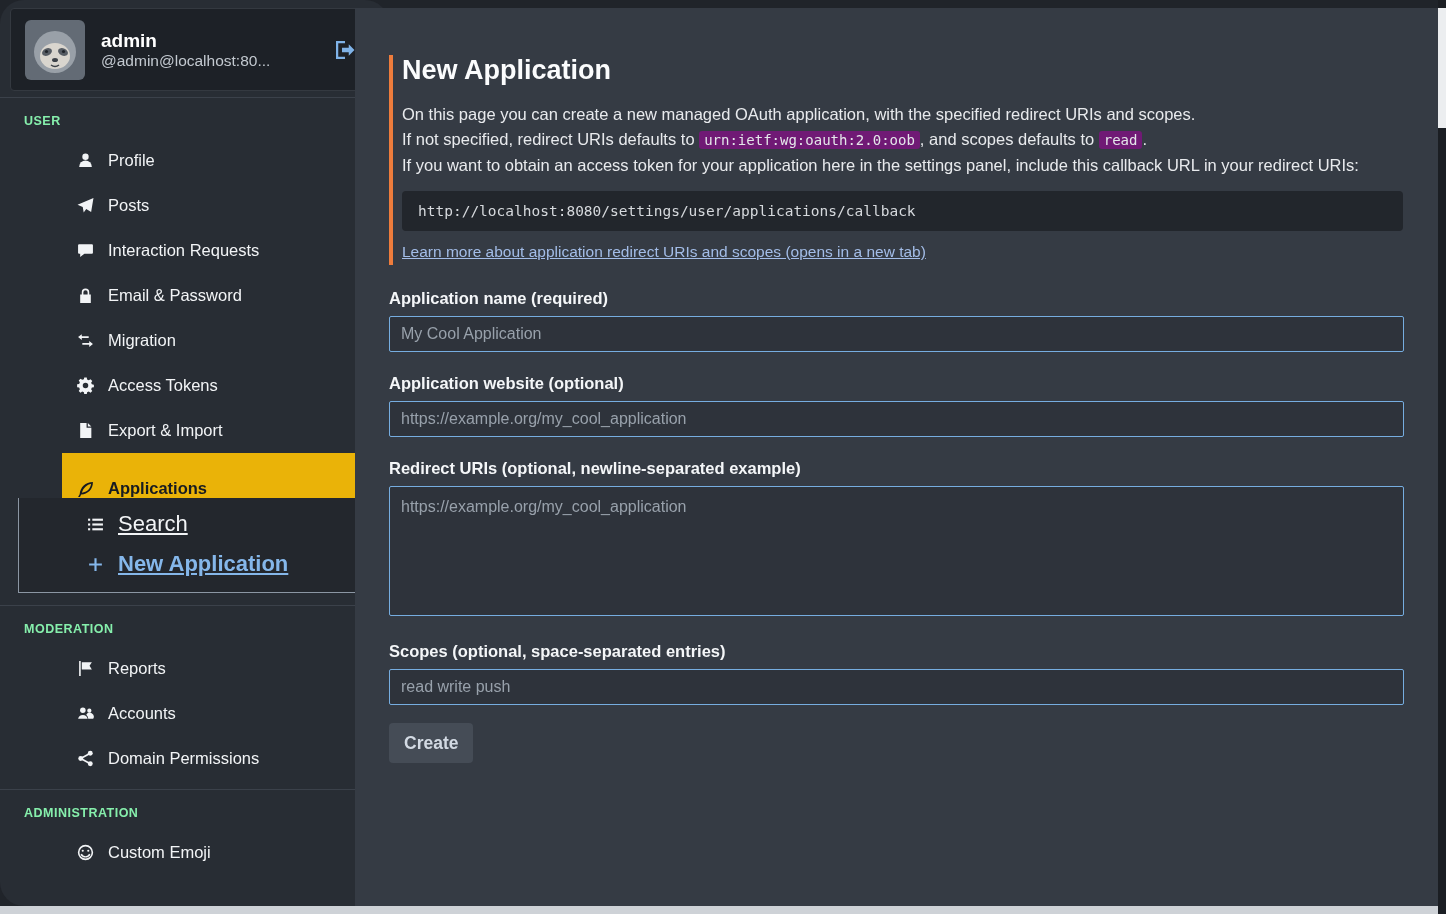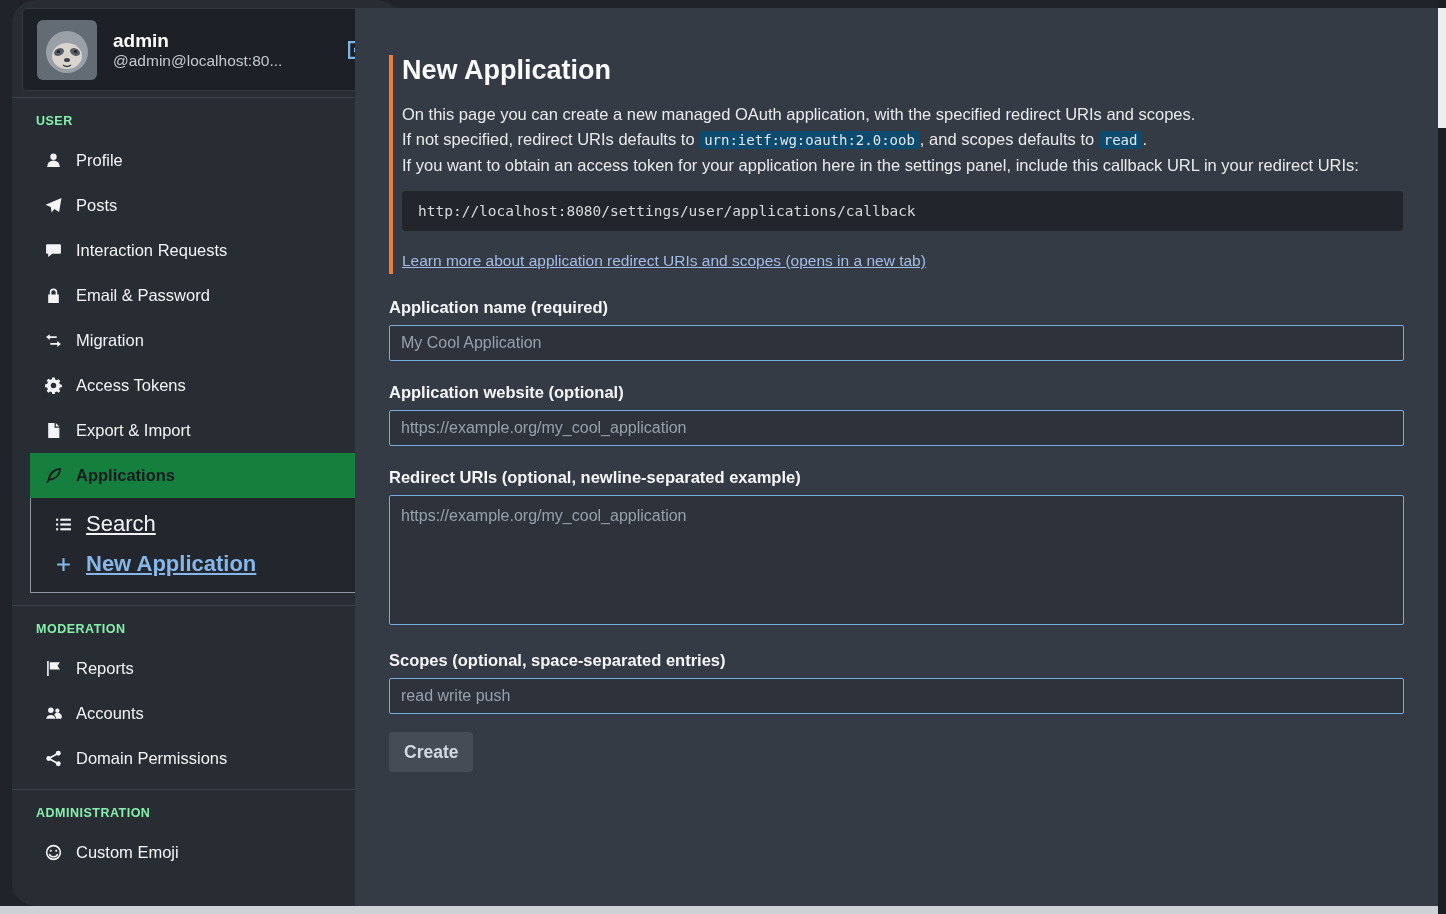--- a/index.html
+++ b/index.html
@@ -1,55 +1,55 @@
 <!DOCTYPE html>
 <html><head>
 <meta charset="utf-8">
 <style>
   * { box-sizing: border-box; }
   html,body { margin:0; padding:0; background:#15171b; }
   body { font-family:"Liberation Sans", sans-serif; }
   .app { position:relative; width:1446px; height:914px; overflow:hidden; background:#20242a; }
 
   
-  .sidebar { position:absolute; left:12px; top:0; width:389px; height:906px; background:#282d34; overflow:hidden;border-radius:24px; }
+  .sidebar { position:absolute; left:0; top:0; width:389px; height:906px; background:#282d34; overflow:hidden;border-radius:24px; }
   .user-card { margin:8px 17px 6px 10px; height:83px; background:#1d2127; border:1px solid #343940; border-radius:4px;
                display:flex; align-items:center; padding:0 14px; gap:16px; }
   .avatar { width:60px; height:60px; border-radius:6px; overflow:hidden; flex:none; }
   .avatar svg { display:block; width:60px; height:60px; }
   .user-meta { min-width:0; }
   .user-name { font-size:19px; font-weight:bold; color:#ffffff; }
   .user-handle { font-size:15.5px; color:#c3c9d0; max-width:190px; white-space:nowrap; overflow:hidden; }
   .logout { margin-left:auto; color:#7fb3e8; width:24px; height:24px; cursor:pointer; flex:none; }
   .logout svg { width:24px; height:24px; fill:currentColor; }
 
   .nav-section { border-top:1px solid #3b414a; padding-bottom:8px; }
   .section-label { color:#86efac; font-size:12.5px; font-weight:bold; letter-spacing:.5px; padding:16px 24px 10px; }
   .nav-item { display:flex; align-items:center; gap:14px; height:45px; padding:0 16px 0 33px;
-              color:#f2f4f6; font-size:16.5px; cursor:pointer; text-decoration:none; }
+              color:#f2f4f6; font-size:16.5px; cursor:pointer; text-decoration:none;margin-left:44px; }
   .nav-item .icon { width:17px; height:17px; flex:none; display:inline-flex; }
   .nav-item .icon svg { width:17px; height:17px; fill:currentColor; }
 
   .apps-block { margin:0 19px 4px 18px; }
-  .apps-block .nav-item.active { background:#15803d; color:#171b21; font-weight:bold; padding-left:15px; }
+  .apps-block .nav-item.active { background:#eab308; color:#171b21; font-weight:bold; padding-left:15px;align-items:flex-end; }
   .submenu { border:1px solid #8b96a3; border-top:none; background:#23272d; padding:6px 0 8px; }
   .submenu .nav-item { height:40px; padding-left:24px; font-size:22px;text-decoration:underline; }
   .submenu .nav-item.sub-active { color:#85b7ea; font-weight:bold; }
 
   
   .content { position:absolute; left:355px; top:8px; width:1083px; height:906px; background:#353b44;
              padding:47px 35px 0 34px; overflow:hidden; }
   .oauth-header { border-left:4px solid #ee7c3c; padding-left:9px; width:1014px; }
   .page-title { margin:0 0 16px; font-size:27px; font-weight:bold; color:#fbfcfd; }
   .intro p { margin:0; font-size:16.5px; line-height:25px; color:#e8eaed; }
-  .intro code { font-family:"DejaVu Sans Mono", monospace; font-size:14px; background:#0c4a6e;
+  .intro code { font-family:"DejaVu Sans Mono", monospace; font-size:14px; background:#701a75;
                 padding:1px 5px; border-radius:3px; color:#e4e7ea; }
   .code-block { margin-top:13px; background:#22262c; border-radius:4px; padding:12px 16px;
                 font-family:"DejaVu Sans Mono", monospace; font-size:14.5px; color:#d6d9dd; }
-  .learn-link { display:inline-block; margin-top:21px; margin-bottom:4px; color:#a3bde8; font-size:15.5px;
+  .learn-link { display:inline-block; margin-top:12px; margin-bottom:4px; color:#a3bde8; font-size:15.5px;
                 text-decoration:underline; cursor:pointer; }
 
   .app-form { margin-top:24px; width:1015px; }
   .field { margin-top:22px; }
   .field:first-child { margin-top:5px; }
   .field label { display:block; font-size:16.5px; font-weight:bold; color:#f4f6f8; margin-bottom:8px; }
   .field input, .field textarea {
       width:100%; background:#2e333b; border:1px solid #76ade0; border-radius:2px;
       color:#e8eaec; font-size:16px; padding:0 11px; font-family:"Liberation Sans", sans-serif; outline:none; }
   .field input { height:36px; }

